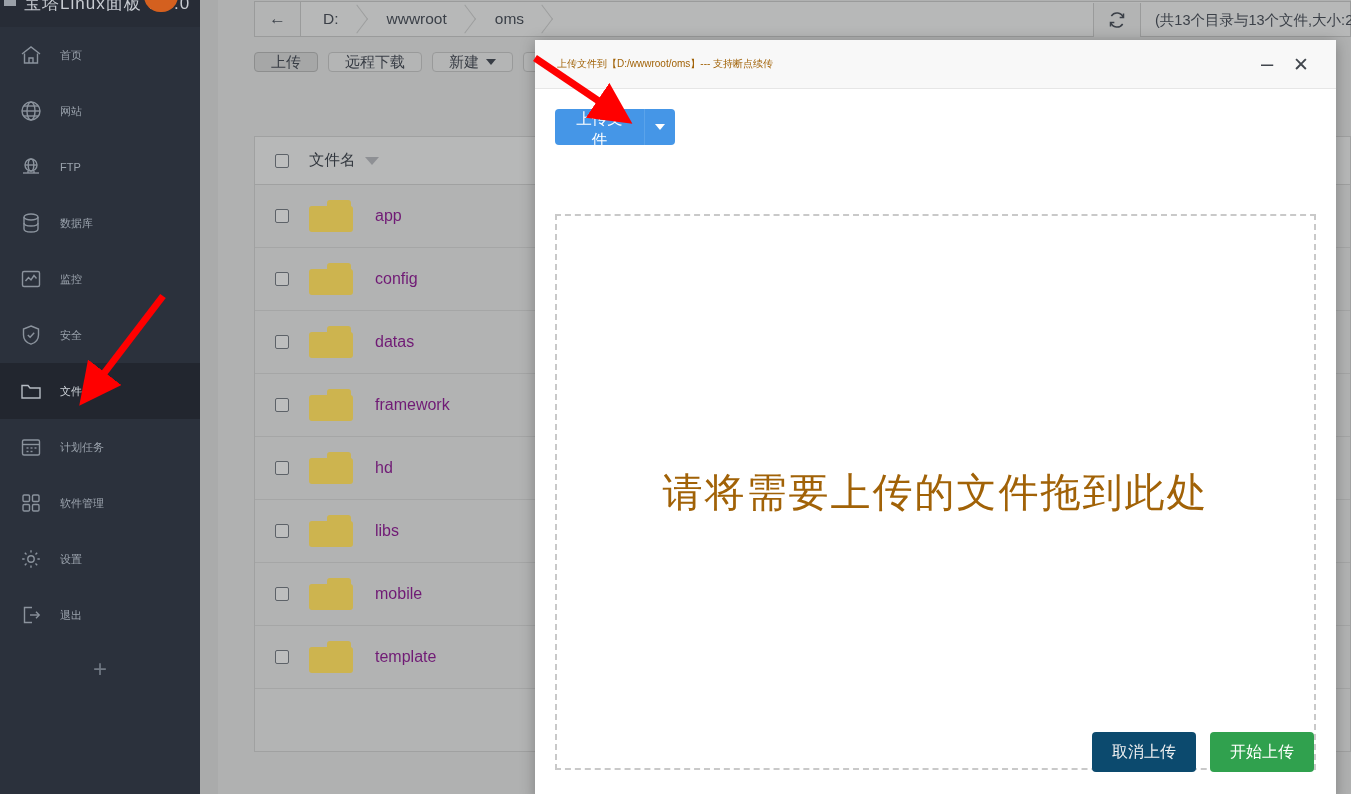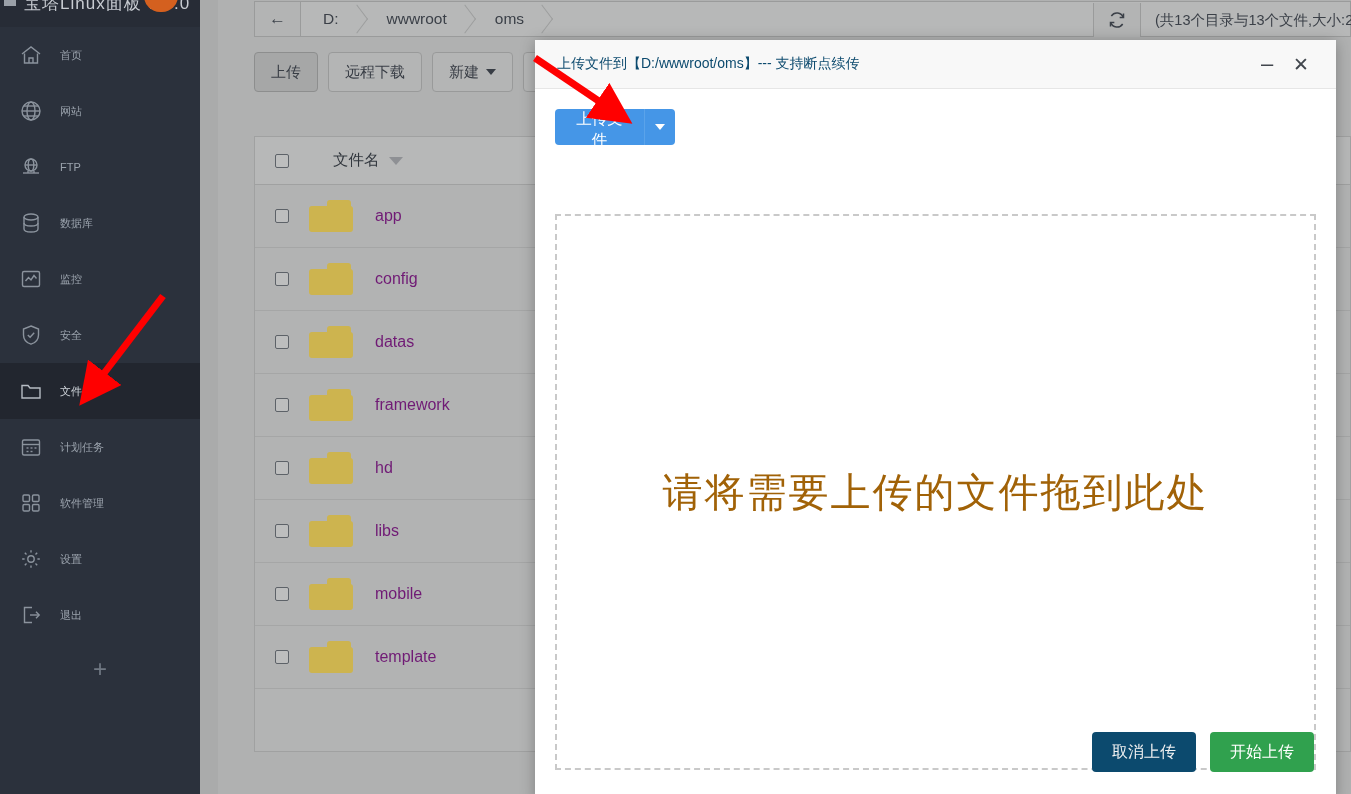--- a/index.html
+++ b/index.html
@@ -150,21 +150,21 @@
 
   
   .toolbar {
     position: absolute;
     left: 36px; top: 52px;
     display: flex;
     align-items: center;
     gap: 10px;
   }
   .tbtn {
-    height: 40px;
+    height: 20px;
     padding: 0 16px;
     background: #b4b5b5;
     border: 1px solid #999a9a;
     border-radius: 4px;
     color: #383d45;
     font-size: 15px;
     display: flex; align-items: center; gap: 7px;
     cursor: pointer;
     white-space: nowrap;
   }
@@ -205,21 +205,20 @@
     border: 1px solid #5d6268;
     border-radius: 2px;
     background: #bdbebe;
     cursor: pointer;
   }
   .fthead .colname {
     display: flex; align-items: center; gap: 9px;
     color: #31363d;
     font-size: 15.5px;
     cursor: pointer;
-    margin-left: 24px;
   }
   .sortcaret {
     display: inline-block;
     border-left: 7px solid transparent;
     border-right: 7px solid transparent;
     border-top: 8px solid #8e9094;
   }
   .folder-ico {
     width: 44px; height: 32px;
     margin-right: 22px;
@@ -257,22 +256,22 @@
   }
   .dlg-head {
     height: 49px;
     background: #f8f8f8;
     border-bottom: 1px solid #e6e6e6;
     display: flex; align-items: center;
     padding: 0 18px 0 22px;
   }
   .dlg-title {
     flex: 1;
-    color: #0c4a6e;
-    font-size: 14px;
+    color: #a16207;
+    font-size: 10px;
     white-space: nowrap;
   }
   .dlg-min, .dlg-close {
     width: 34px; height: 34px;
     display: flex; align-items: center; justify-content: center;
     color: #41464d;
     font-size: 19px;
     cursor: pointer;
   }
   .dlg-min { font-size: 22px; }

